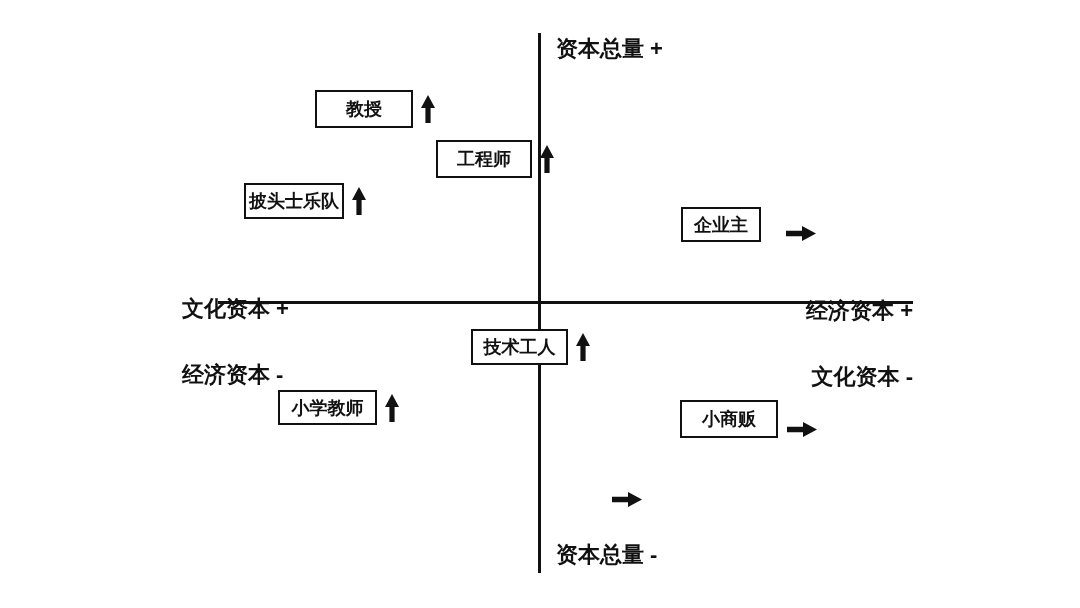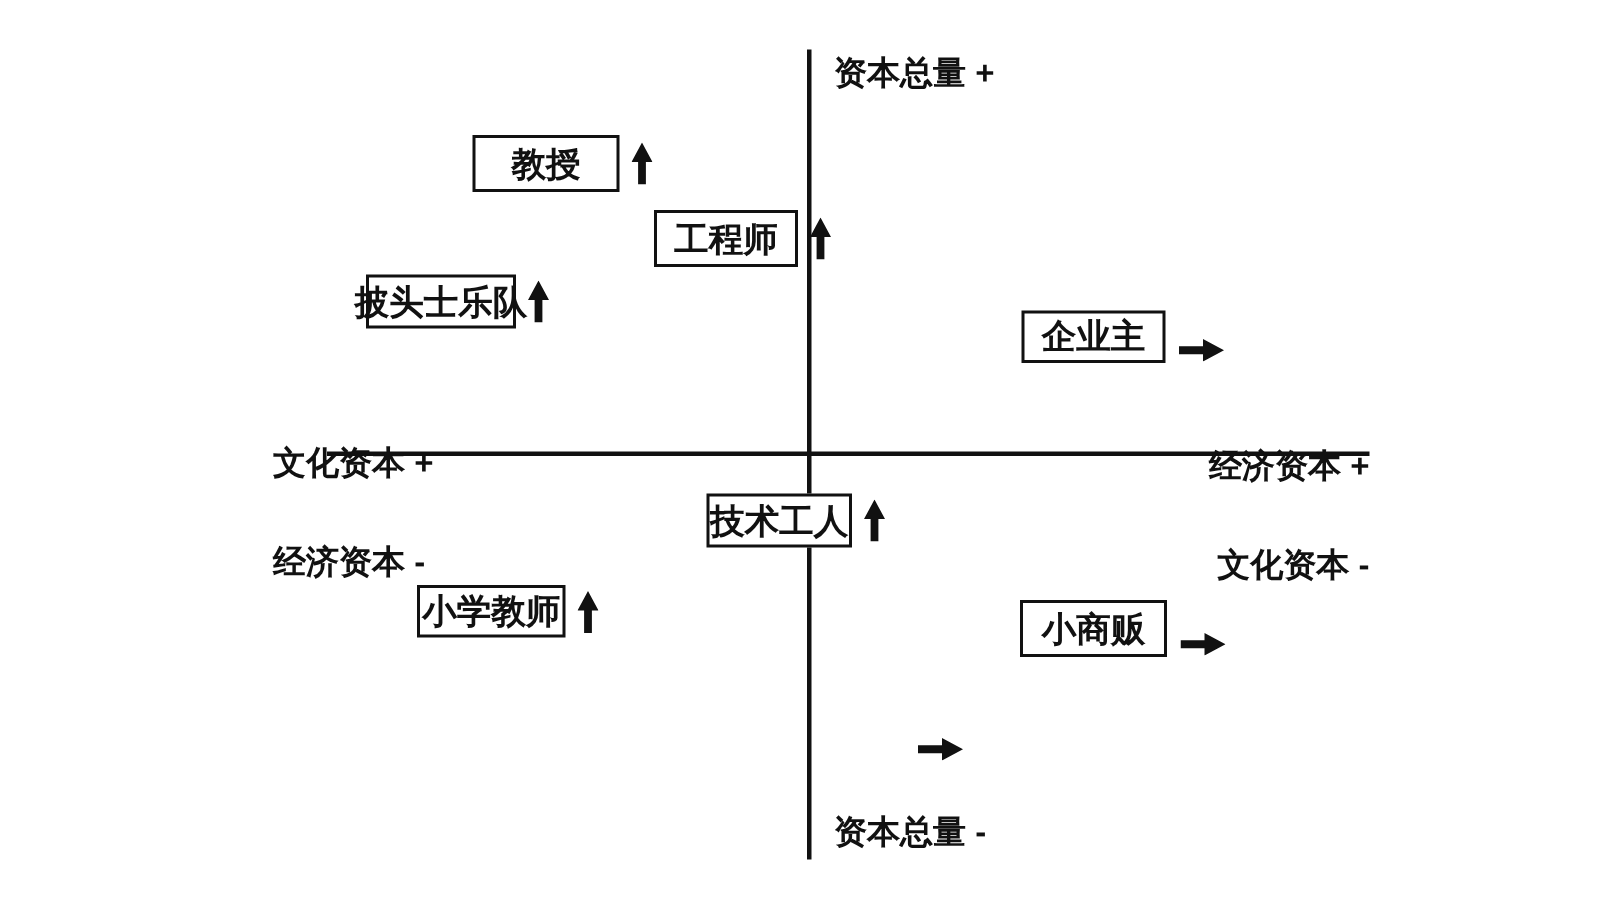--- a/index.html
+++ b/index.html
@@ -50,21 +50,21 @@
   .nodebox {
     position: absolute;
     left: 0;
     top: 0;
     box-sizing: border-box;
     border: 2px solid #111111;
     background: #ffffff;
     display: flex;
     align-items: center;
     justify-content: center;
-    font-size: 23px;
+    font-size: 18px;
     font-weight: bold;
     white-space: nowrap;
     color: #111111;
   }
   .arrow {
     position: absolute;
     display: block;
   }
 </style>
 </head>
@@ -107,21 +107,21 @@
       </div>
       <div class="node" style="left: 244px; top: 183px; width: 148px; height: 36px;">
         <div class="nodebox" style="width: 100px; height: 36px;">
           <span>披头士乐队</span>
         </div>
         <svg class="arrow" width="14" height="28" viewBox="0 0 14 28" style="left: 108px; top: 4px;">
           <polygon fill="#111111" points="7,0 14,13 9.6,13 9.6,28 4.4,28 4.4,13 0,13"></polygon>
         </svg>
       </div>
       <div class="node" style="left: 681px; top: 207px; width: 144px; height: 35px;">
-        <div class="nodebox" style="width: 96px; height: 35px; text-align: right;">
+        <div class="nodebox" style="width: 80px; height: 35px; text-align: right;">
           <span>企业主</span>
         </div>
         <svg class="arrow" width="30" height="15" viewBox="0 0 30 15" style="left: 105px; top: 19px;">
           <polygon fill="#111111" points="30,7.5 16,0 16,4.8 0,4.8 0,10.2 16,10.2 16,15"></polygon>
         </svg>
       </div>
       <div class="node" style="left: 471px; top: 329px; width: 145px; height: 36px;">
         <div class="nodebox" style="width: 97px; height: 36px;">
           <span>技术工人</span>
         </div>

